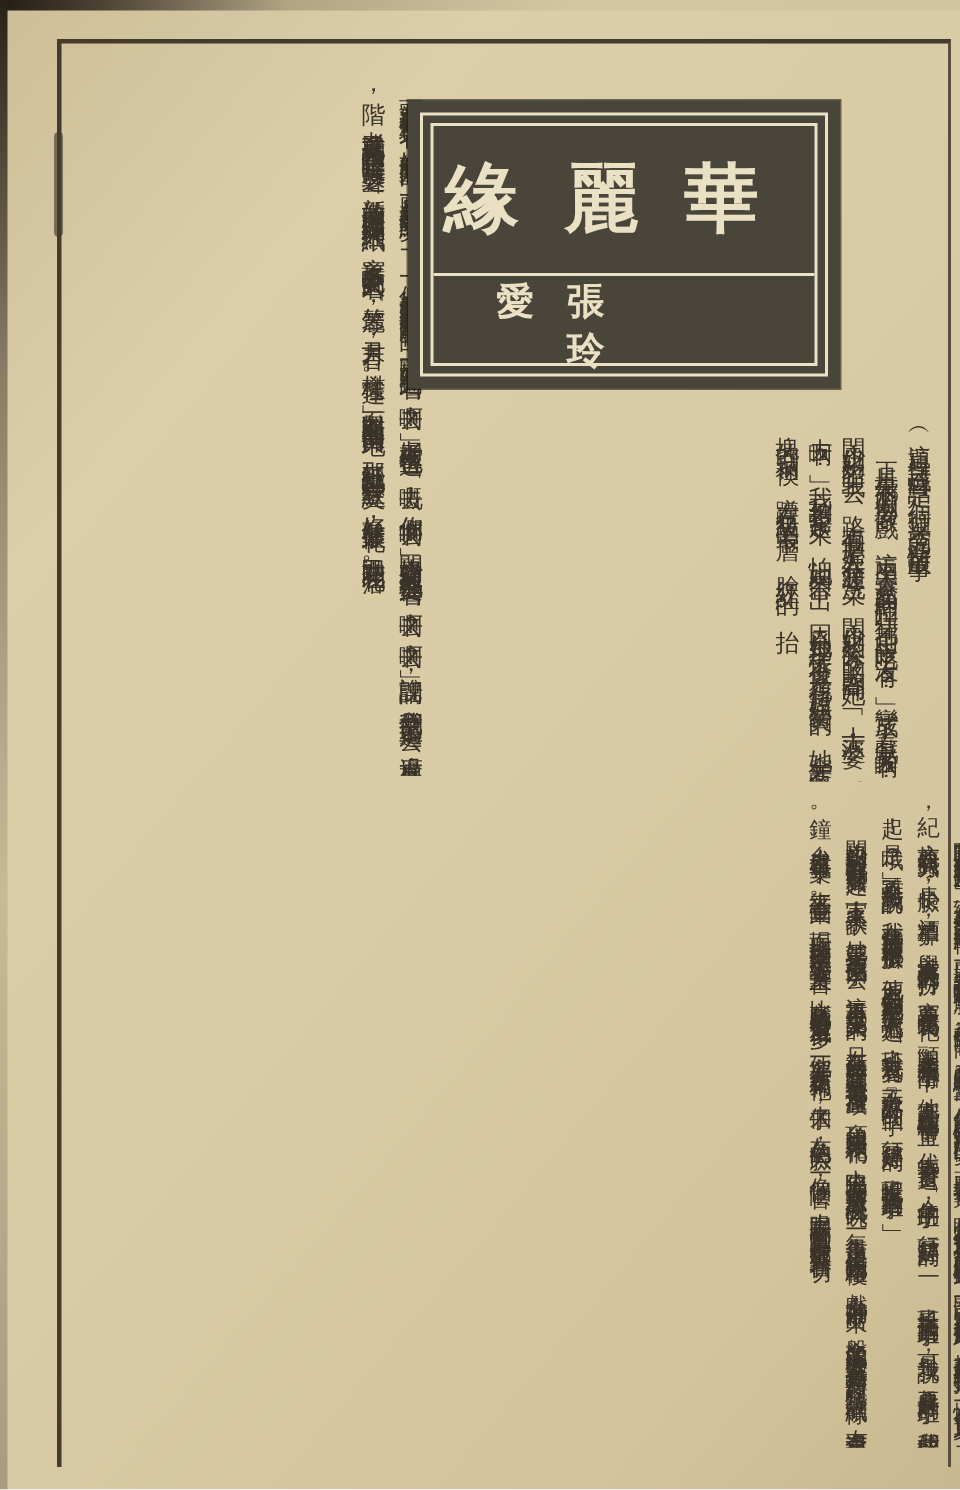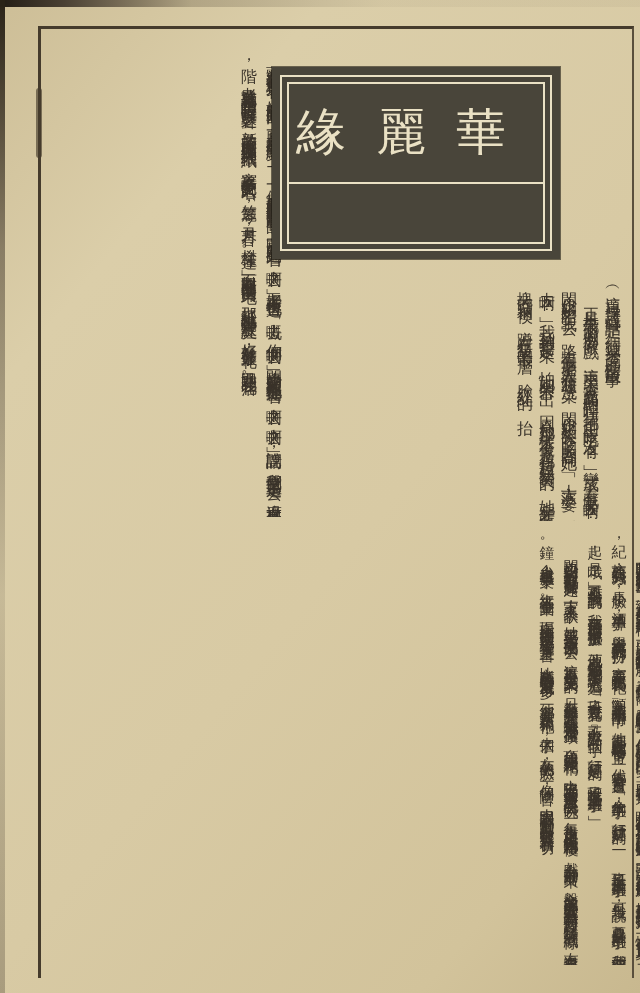--- a/index.html
+++ b/index.html
@@ -35,21 +35,21 @@
              background:var(--boxbg,#49453a);
              box-shadow:0 0 0 1px rgba(30,26,18,.6);
              box-sizing:border-box;padding:8px;}
   .tb-outer{width:100%;height:100%;box-sizing:border-box;
             border:2px solid var(--boxfg,#eae1c4);padding:5px;}
   .tb-inner{width:100%;height:100%;box-sizing:border-box;
             border:2px solid var(--boxfg,#eae1c4);
             display:flex;flex-direction:column;}
   .tb-title{flex:0 0 62%;display:flex;align-items:center;justify-content:center;
             direction:rtl;unicode-bidi:bidi-override;
-            font-size:50px;font-weight:normal;letter-spacing:30px;
+            font-size:50px;font-weight:bold;letter-spacing:30px;
             color:var(--boxfg,#eae1c4);border-bottom:2px solid var(--boxfg,#eae1c4);}
   .tb-author{flex:1;display:flex;align-items:center;
              direction:rtl;unicode-bidi:bidi-override;
              font-size:25px;font-weight:bold;letter-spacing:22px;
              padding-right:118px;
              color:var(--boxfg,#eae1c4);}
   
   .bottom-band{margin:8px 10px 0 14px;height:432px;width:600px;
                font-size:15px;letter-spacing:1.7px;line-height:24px;}
   .page-number{position:absolute;left:0;bottom:12px;width:100%;
@@ -70,20 +70,21 @@
 
       <div class="top-left vtext">
         <p class="no-indent">頭望着我們含糊地笑着。她的臉型短而凹，臉上是一種風乾了的紅笑——一個小姑娘羞澀的笑容放在烈日底下晒乾了的。閔少奶奶一遍問着：「去啊？」老婦人便也答道：「去嘅！你們去啊？」閔少奶奶便又親熱地催促着：「去啊？去啊？」說話間，我們業已走了過去，度過高高低低的黃土階，老遠就聽見祠堂裏「喤喤喤」鑼鼓之聲。新搭的蘆席棚上貼滿了大紅招紙，寫着許多香艷的人名：「竺麗琴，尹月香，樊桂蓮。」面對着隆冬的淡黃田地，那紅紙也顯得是「寂寞紅」，好像擊鼓催花，迅即花開花落。</p>
       </div>
 
       <div class="top-right">
         <div class="title-box">
           <div class="tb-outer">
             <div class="tb-inner">
               <div class="tb-title">華麗緣</div>
+              <div class="tb-author">張愛玲</div>
             </div>
           </div>
         </div>
         <div class="tr-text vtext">
           <p class="no-indent">（這題目譯成白話是「一個行頭考究的愛情故事」）</p>
           <p>正月裏鄉下照例要做戲。這兩天大家見面的招呼一律都由「飯吃了沒有？」變成了「看戲文去啊？」閔少奶奶陪了我去，路上有個老婦人在渡頭洗菜，閔少奶奶笑吟吟的大聲問她：「十六婆婆，看戲文去啊？」我立刻担憂起來，怕她回答不出，因爲她那樣子不像是花得起娛樂費的。她穿着藍一塊白一塊的百衲襖，蹲在石級的最下層，臉紅紅的，抬</p>
         </div>
       </div>
 
     </div>

